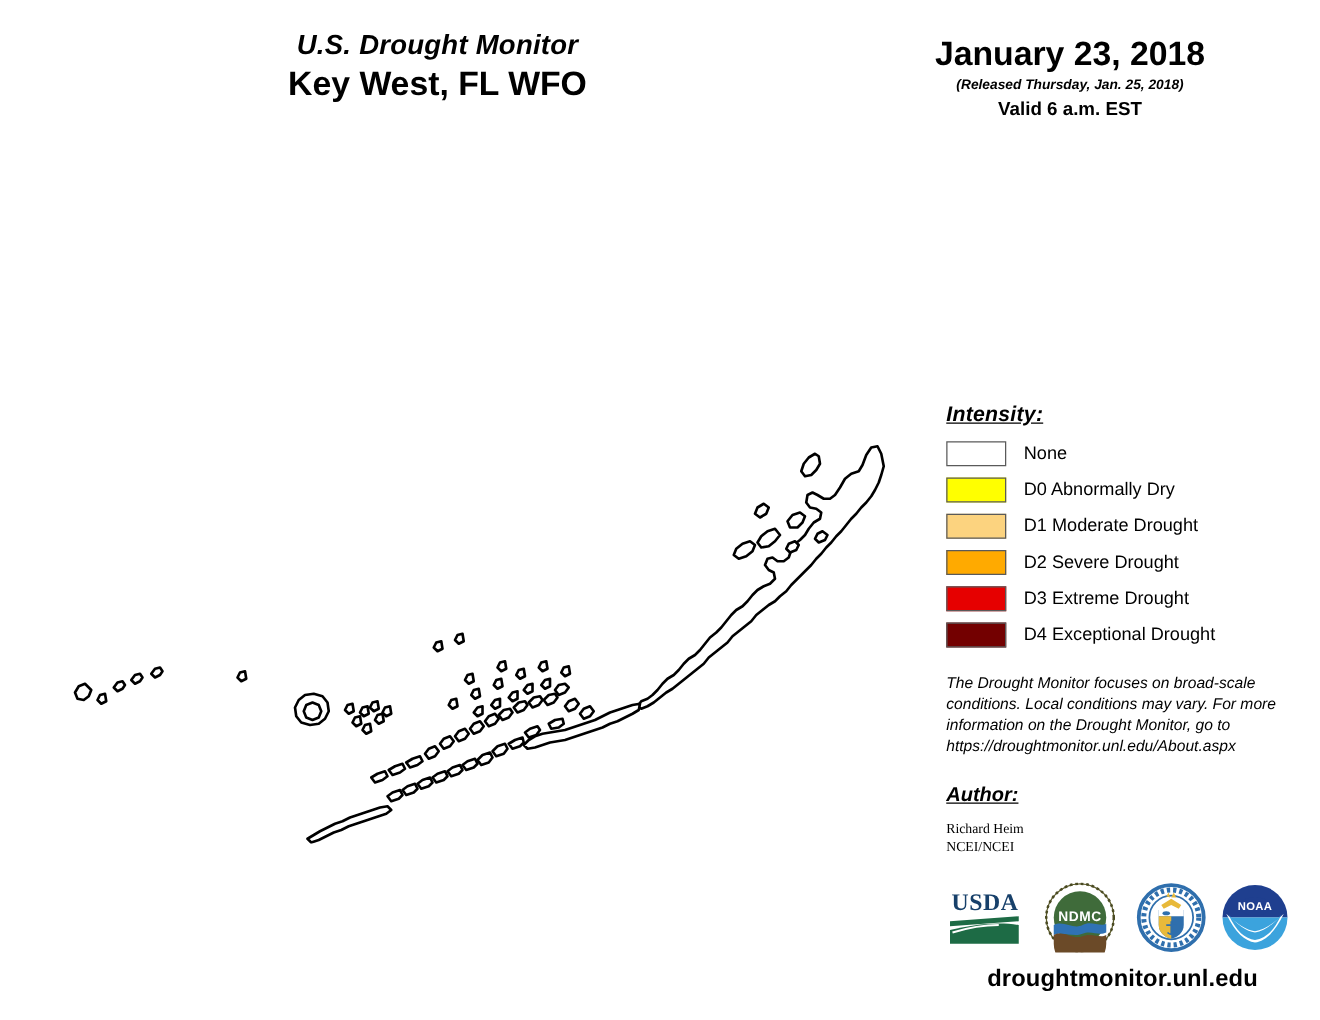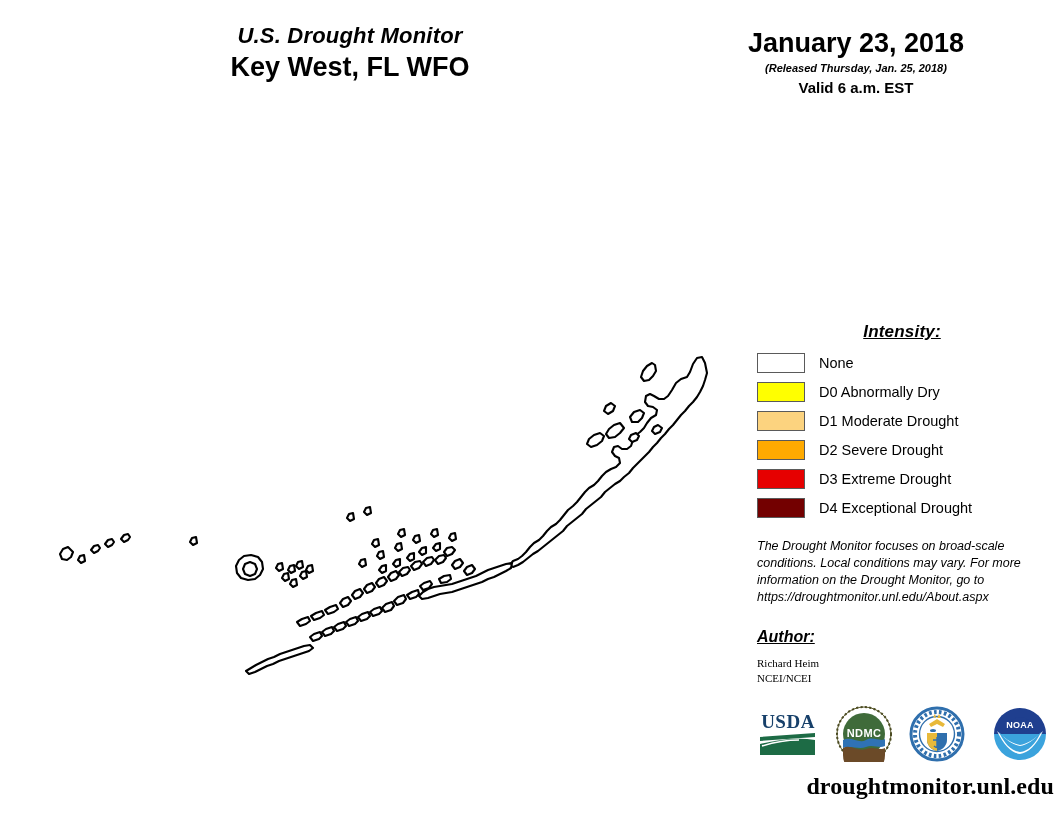--- a/index.html
+++ b/index.html
@@ -24,21 +24,21 @@
   .hdr-valid{font-size:15px;font-weight:bold;line-height:1.2;margin-top:4px;}
 
   
   .map-wrap{position:absolute;left:0;top:115px;width:745px;height:560px;}
   .map-wrap svg{display:block;width:745px;height:560px;}
 
   
   .legend{position:absolute;left:757px;top:322px;width:290px;}
   .legend-title{
     font-size:17px;font-weight:bold;font-style:italic;
-    text-decoration:underline;margin-bottom:9px;letter-spacing:.2px;text-align:center;
+    text-decoration:underline;margin-bottom:9px;letter-spacing:.2px;
   }
   .legend-row{display:flex;align-items:center;height:24px;margin-bottom:5px;}
   .swatch{width:48px;height:20px;border:1px solid #5a5a5a;box-sizing:border-box;flex:0 0 auto;}
   .legend-label{font-size:14.5px;margin-left:14px;white-space:nowrap;}
 
   
   .disclaimer{
     position:absolute;left:757px;top:538px;width:268px;
     font-size:12.5px;font-style:italic;line-height:1.36;
   }
@@ -51,21 +51,21 @@
   .author-lines{margin-top:10px;}
 
   
   .logos{position:absolute;left:757px;top:706px;width:290px;height:58px;}
   .logo{position:absolute;top:0;}
   .logo svg{display:block;}
 
   
   .footer{
     position:absolute;left:742px;top:773px;width:312px;
-    text-align:right;font-size:24px;font-weight:bold;letter-spacing:.1px;font-family:Liberation Serif, serif;
+    text-align:center;font-size:19px;font-weight:bold;letter-spacing:.1px;
   }
 </style>
 </head>
 <body>
 
 <div class="page">
 
   <div class="hdr-left">
     <div class="hdr-sub">U.S. Drought Monitor</div>
     <div class="hdr-title">Key West, FL WFO</div>
@@ -276,21 +276,21 @@
         <path d="M30,12 L32,8 L34,12 Z" fill="#e8b93a"></path>
         <path d="M26,11 L28,8 L29,12 Z" fill="#e8b93a"></path>
         <path d="M20,22 L40,22 L40,34 C40,40 35,44 30,45 C25,44 20,40 20,34 Z" fill="#2f6fad"></path>
         <path d="M20,22 L40,22 L40,27 L20,27 Z" fill="#ffffff"></path>
         <path d="M20,27 L30,27 L30,45 C25,44 20,40 20,34 Z" fill="#e8b93a"></path>
         <path d="M23,24.5 a3,1.6 0 0 1 6,0 a3,1.6 0 0 1 -6,0" fill="#2f6fad"></path>
         <path d="M30,31 L30,41 M26,34 L34,34 M27,40 C29,42 31,42 33,40" stroke="#2f6fad" stroke-width="1.4" fill="none"></path>
       </svg>
     </div>
 
-    <div class="logo" style="left:234px;">
+    <div class="logo" style="left:218px;">
       <svg width="58" height="56" viewBox="0 0 58 56">
         <circle cx="29" cy="28" r="26" fill="#ffffff"></circle>
         <path d="M29,2 A26,26 0 0 1 55,28 L3,28 A26,26 0 0 1 29,2 Z" fill="#1f3f8f"></path>
         <path d="M3,28 A26,26 0 0 0 55,28 Z" fill="#3ba3dd"></path>
         <path d="M6,25 C14,33 22,38 29,39 C36,38 44,33 52,25
                  C45,40 37,47 29,48 C21,47 13,40 6,25 Z" fill="#ffffff"></path>
         <path d="M8,26 C15,34 22,39 29,40 C36,39 43,34 50,26
                  C44,39 37,45 29,46 C21,45 14,39 8,26 Z" fill="#3ba3dd"></path>
         <ellipse cx="29" cy="19" rx="12" ry="7.5" fill="#1f3f8f"></ellipse>
         <text x="29" y="22" text-anchor="middle" font-family="'Liberation Sans', sans-serif" font-size="9" font-weight="bold" fill="#ffffff" letter-spacing="0.3">NOAA</text>

